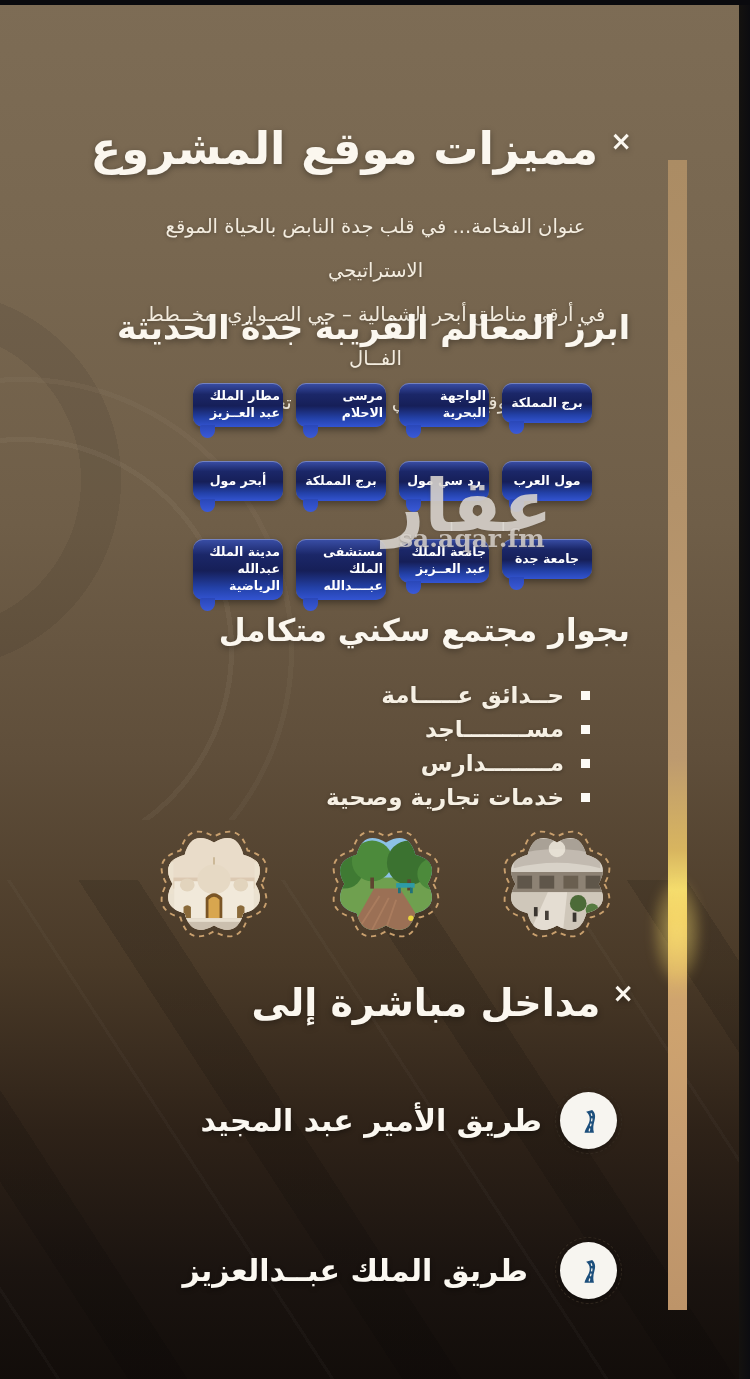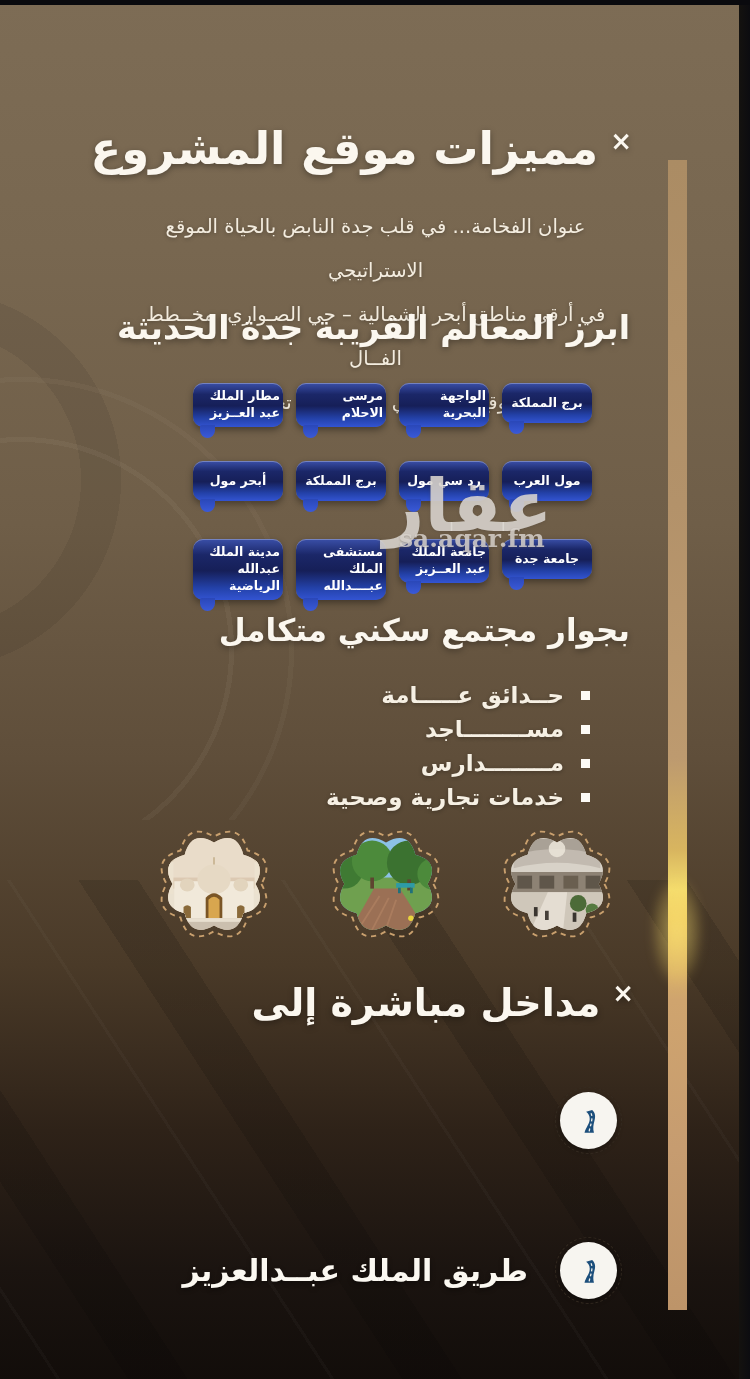--- a/index.html
+++ b/index.html
@@ -257,20 +257,21 @@
     <span class="star">×</span><span>مداخل مباشرة إلى</span>
   </div>
 
   <div class="road-row road-1">
     <div class="road-icon">
       <svg width="36" height="36" viewBox="0 0 40 40">
         <path d="M15 33 C16.5 27 20.5 23.5 20.8 18 C21 14 19 11.5 16.8 9.8 L23.5 7.8 C27.5 11.5 27.2 15.5 26 20 C24.8 24.5 24.2 28.5 25.5 33 Z" fill="#1d4f7c"></path>
         <path d="M20.2 31.5 C21 26.5 23 22.5 23.3 16.5 C23.4 13.2 22.3 11 21 9.2" stroke="#f4f2ec" stroke-width="1.4" stroke-dasharray="3.2 2.6" fill="none"></path>
       </svg>
     </div>
+    <span class="lbl">طريق الأمير عبد المجيد</span>
   </div>
   <div class="road-row road-3">
     <div class="road-icon">
       <svg width="36" height="36" viewBox="0 0 40 40">
         <path d="M15 33 C16.5 27 20.5 23.5 20.8 18 C21 14 19 11.5 16.8 9.8 L23.5 7.8 C27.5 11.5 27.2 15.5 26 20 C24.8 24.5 24.2 28.5 25.5 33 Z" fill="#1d4f7c"></path>
         <path d="M20.2 31.5 C21 26.5 23 22.5 23.3 16.5 C23.4 13.2 22.3 11 21 9.2" stroke="#f4f2ec" stroke-width="1.4" stroke-dasharray="3.2 2.6" fill="none"></path>
       </svg>
     </div>
     <span class="lbl">طريق الملك عبــدالعزيز</span>
   </div>

